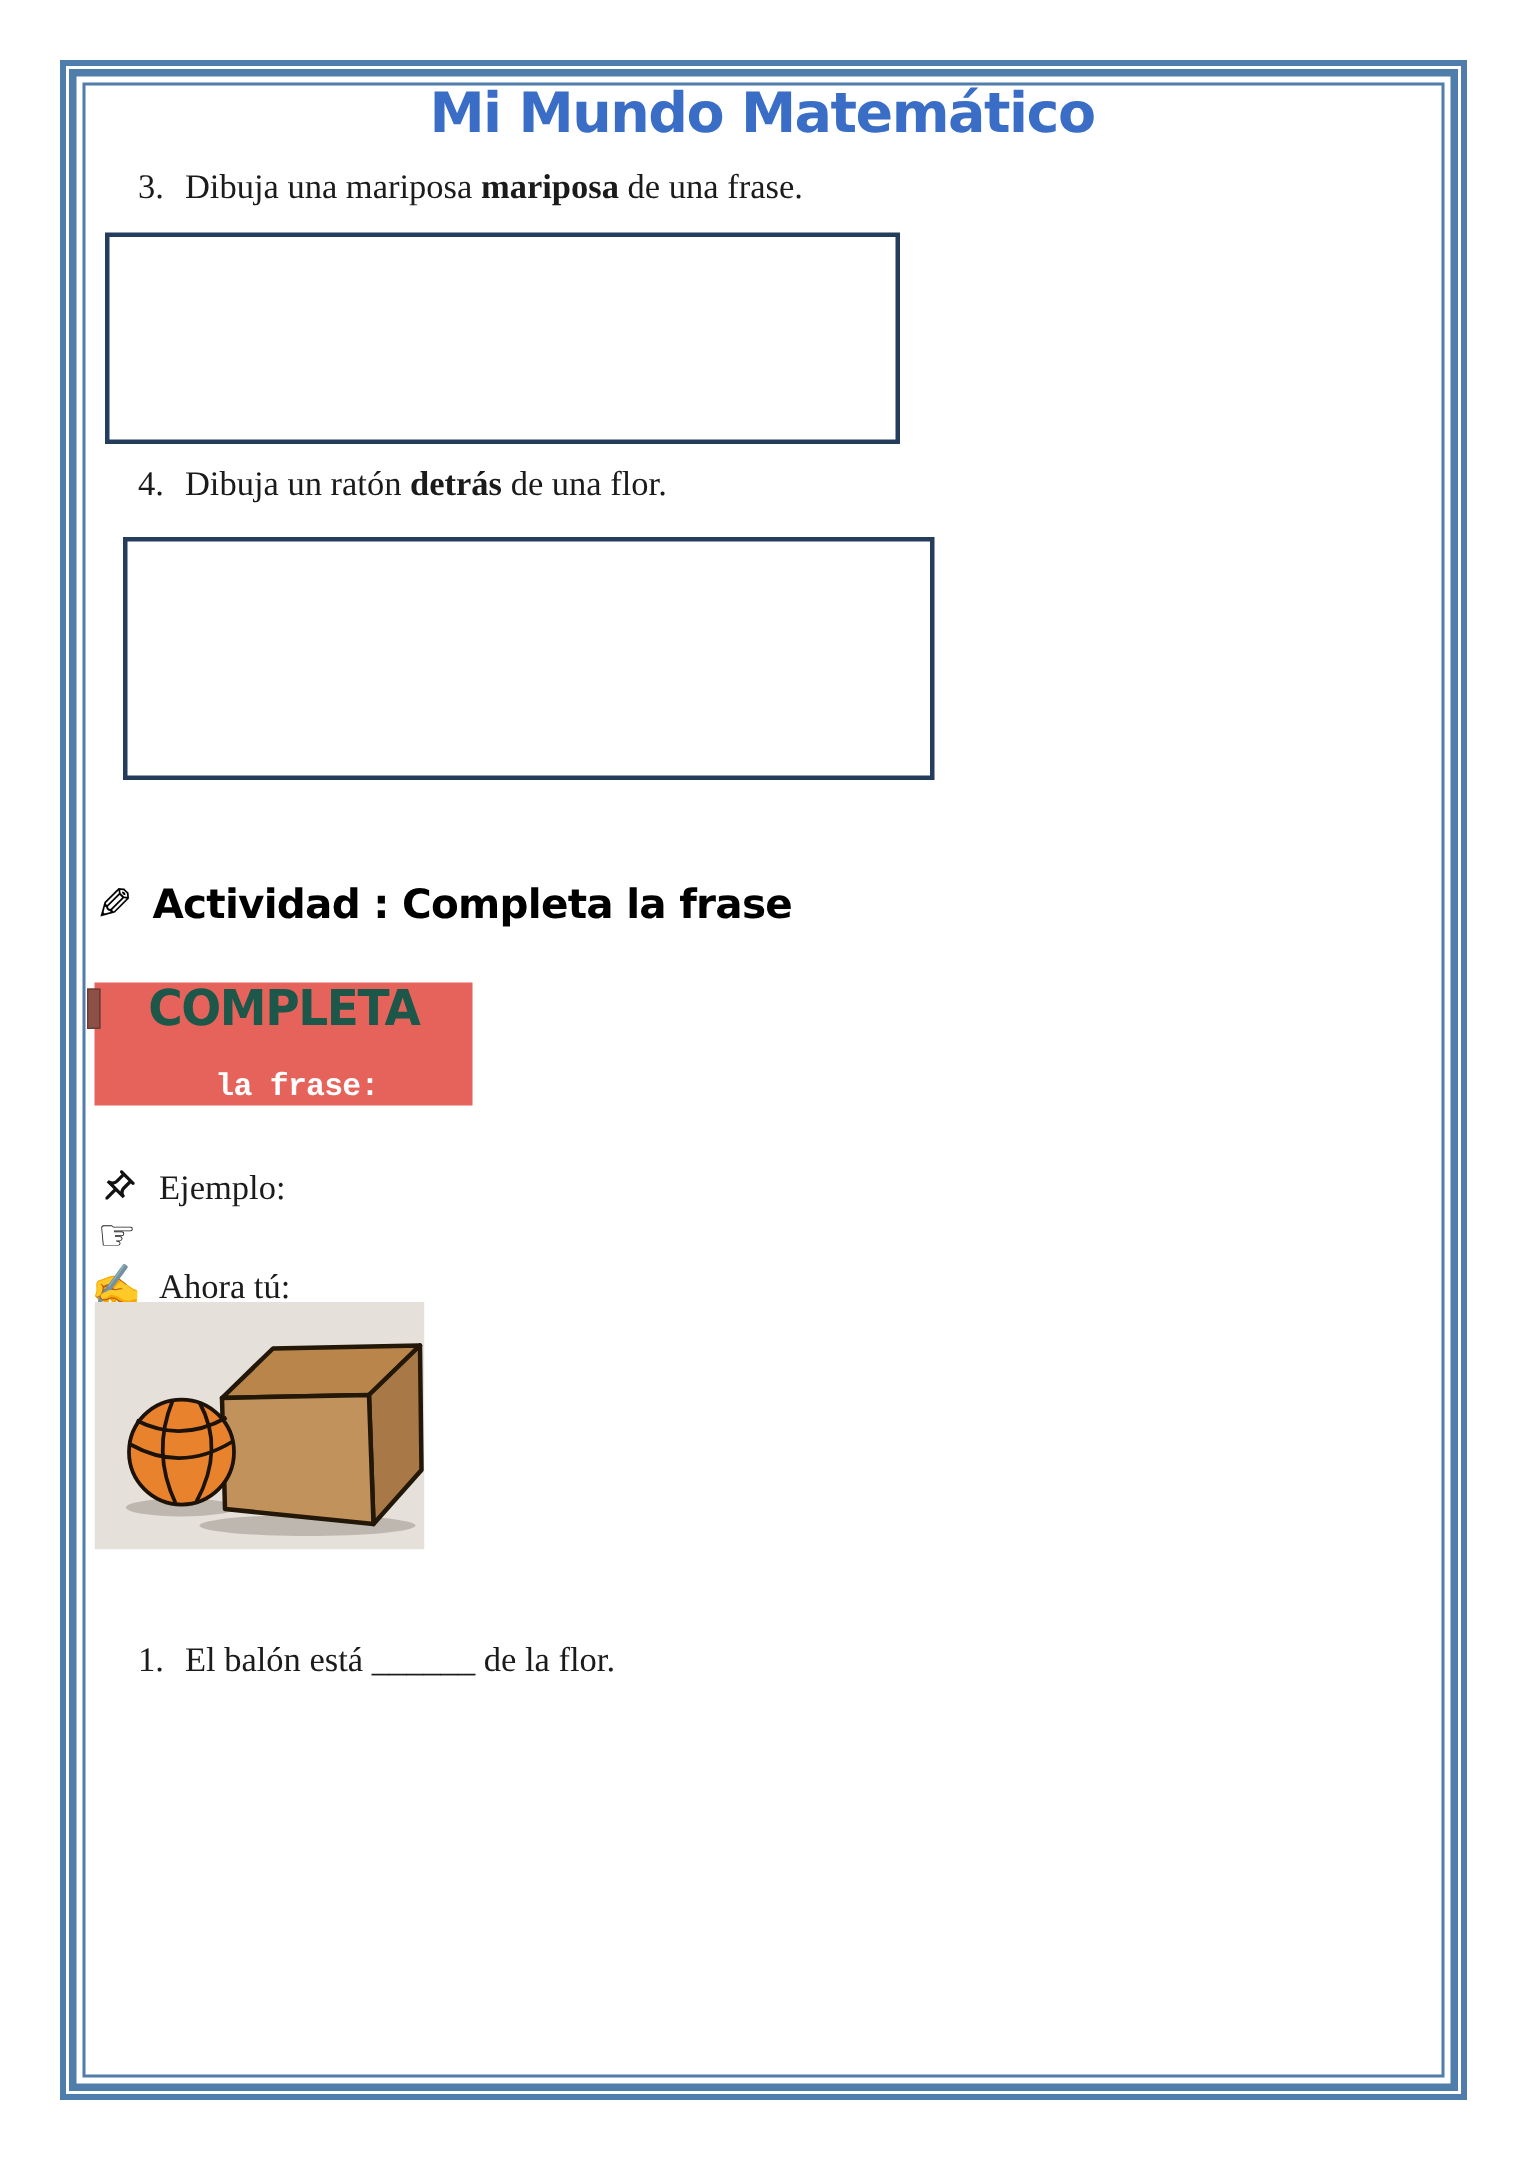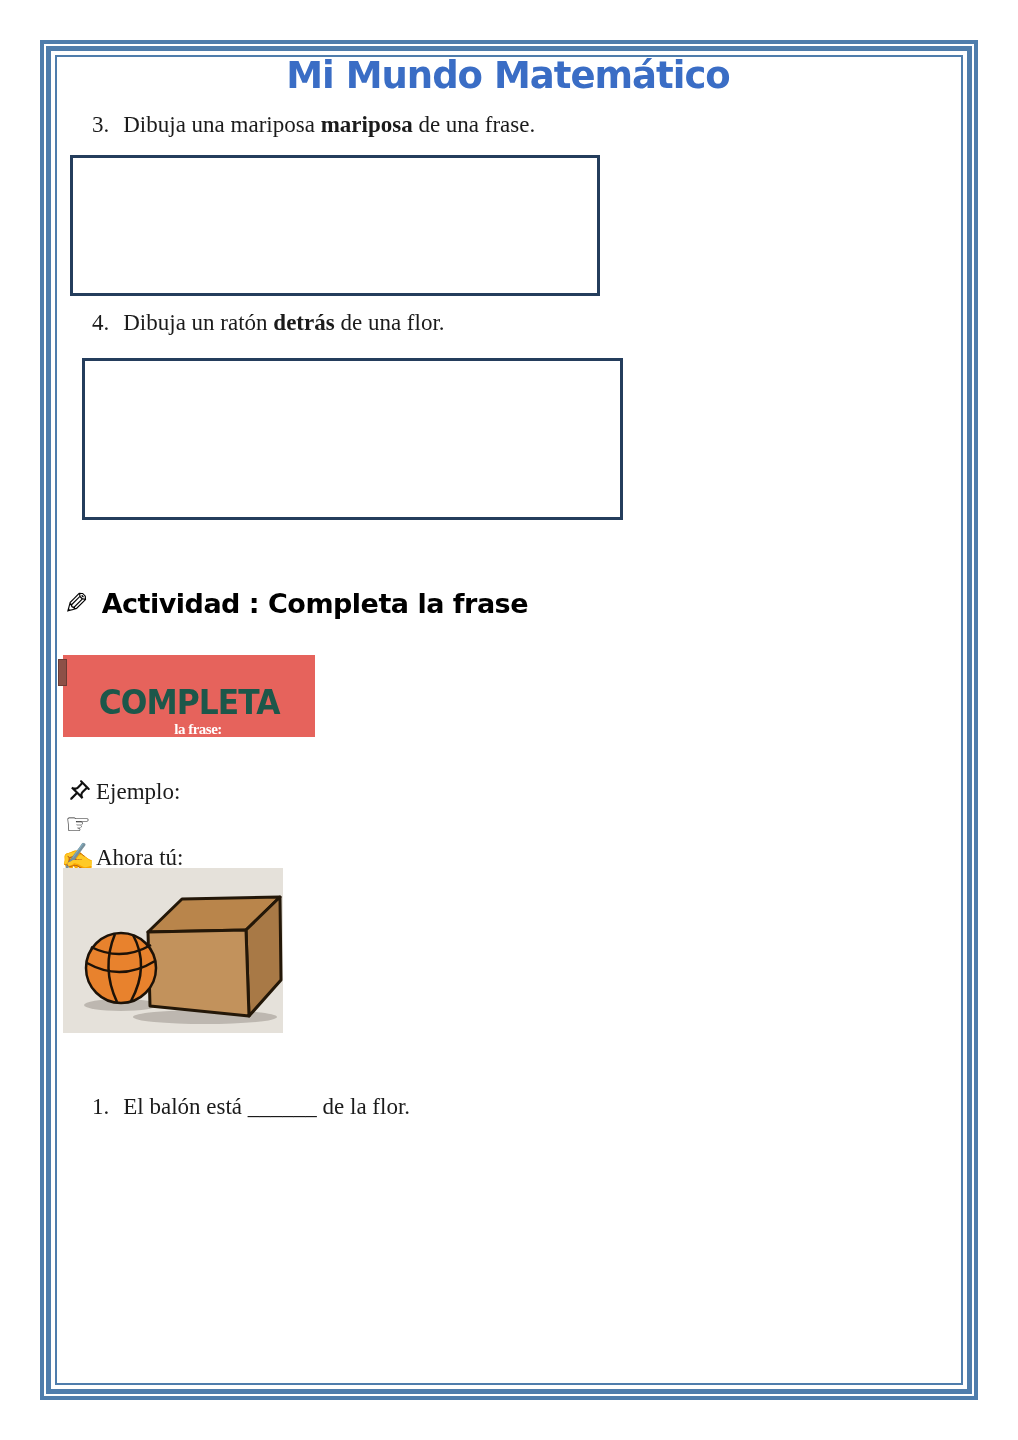--- a/index.html
+++ b/index.html
@@ -53,40 +53,40 @@
   }
   .pencil{
     font-size:30px; font-weight:normal;
     transform:scaleX(-1);
     display:inline-block; line-height:1;
   }
 
   .banner{
     position:absolute; left:63px; top:655px; width:252px; height:82px;
     background:#e6635c;
-    display:flex; flex-direction:column; align-items:center; justify-content:flex-end;
+    display:flex; flex-direction:column; align-items:center; justify-content:space-between;
   }
   .banner-word{
     font-family:"DejaVu Sans", sans-serif; font-weight:bold;
     font-size:33px; line-height:1; letter-spacing:-1px;
     color:#1d574a; transform:scaleX(0.95);
   }
   .banner-sub{
-    font-family:Liberation Serif, serif; font-weight:bold;
-    font-size:15px; line-height:1.1; letter-spacing:-0.5px;
+    font-family:Liberation Mono, monospace; font-weight:bold;
+    font-size:21px; line-height:1.1; letter-spacing:-0.5px;
     color:#ffffff; margin-top:2px; margin-left:18px;
   }
   .banner-tab{
     position:absolute; left:-5px; top:4px; width:9px; height:27px;
     background:#8d5047; border:1px solid #6c3b34; box-sizing:border-box;
   }
 
   .ex-row{
     position:absolute; left:60px; height:33px;
-    display:flex; align-items:center; 
+    display:flex; align-items:center; gap:10px;
     font-size:23px; white-space:pre;
   }
   .ex-icon{width:36px; text-align:center; flex:0 0 36px;}
   .hand-glyph{font-size:29px; line-height:1;}
   .write-glyph{font-size:27px; line-height:1;}
   .pin-svg{display:block; margin:0 auto; transform:rotate(45deg);}
 
   .illustration{position:absolute; left:63px; top:868px; width:220px; height:165px;}
 
   .exercise-row{top:1092px;}

